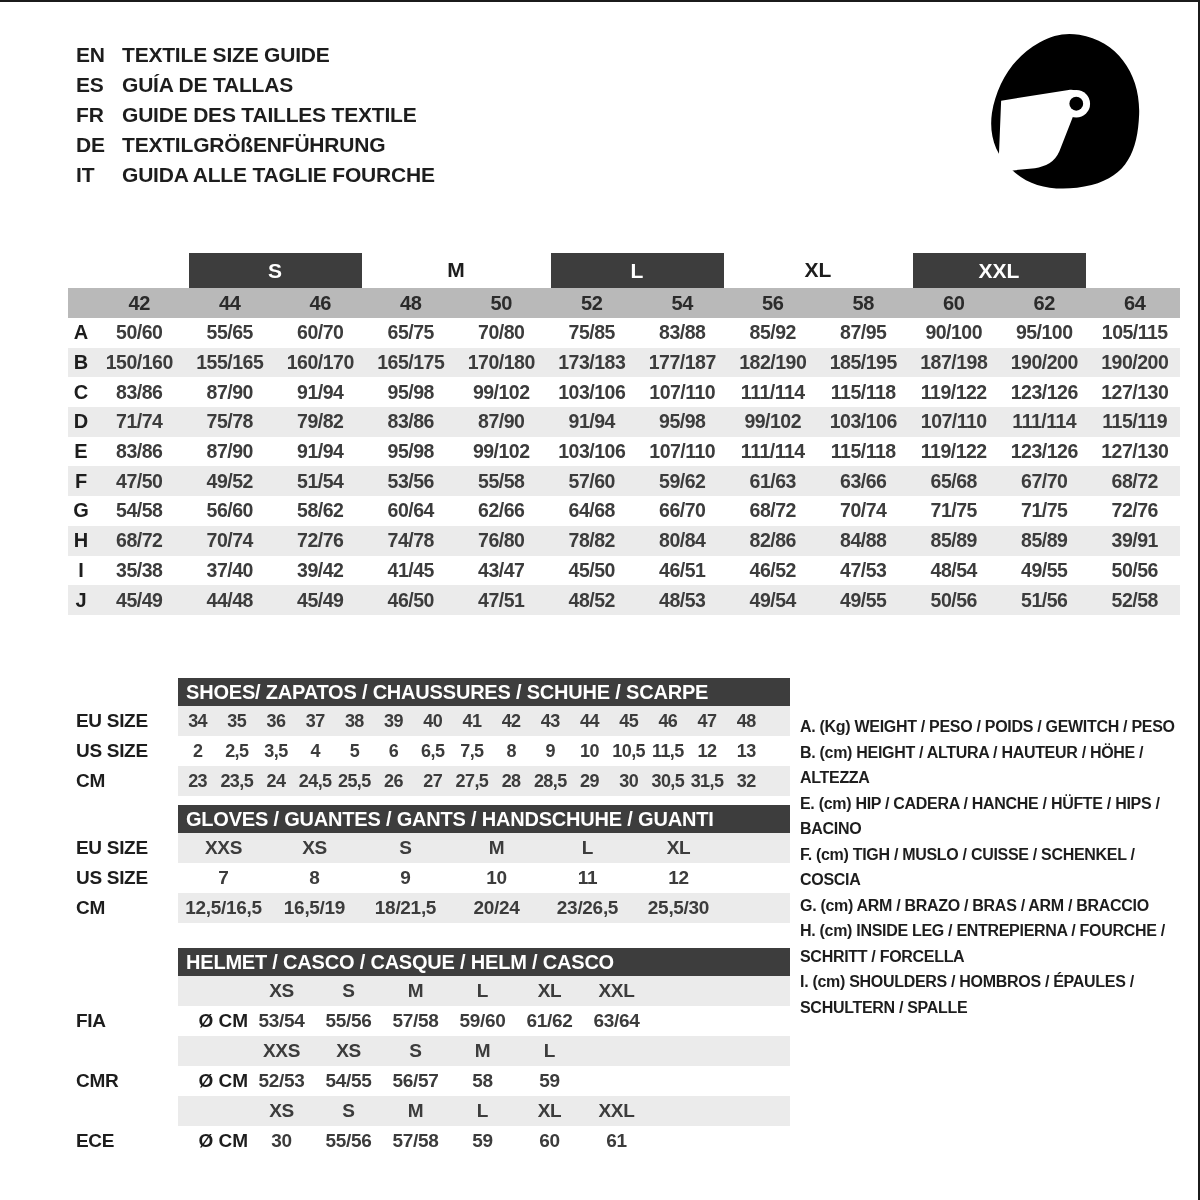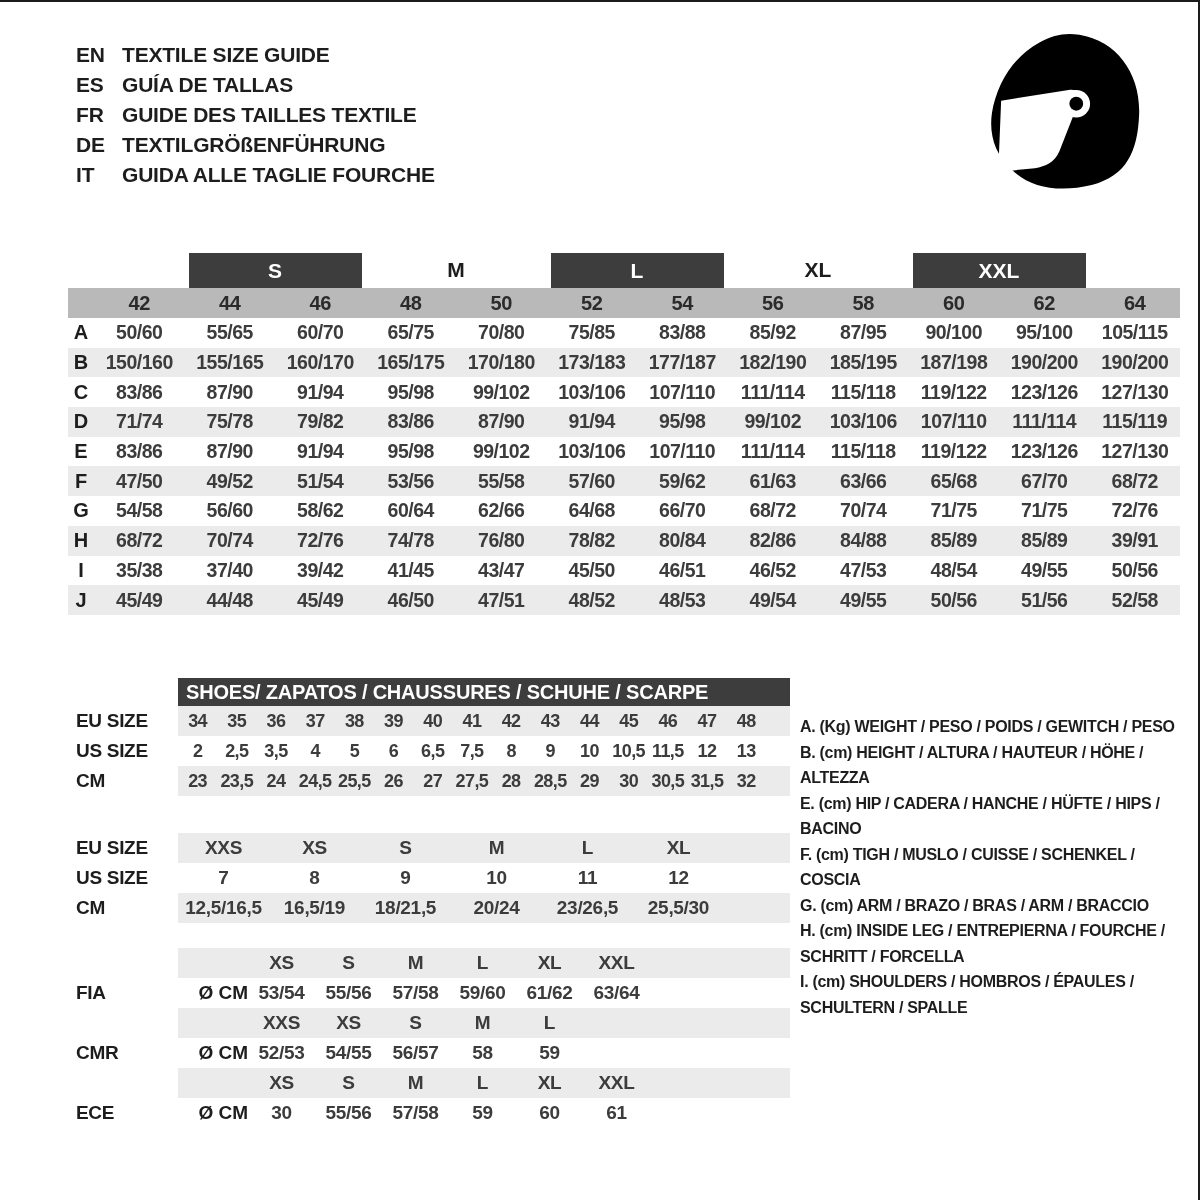--- a/index.html
+++ b/index.html
@@ -334,20 +334,21 @@
             <span class="scell">32</span>
           </div>
       </div>
     </section>
 
     <div class="gap9"></div>
 
     <section>
       <div class="sec-row head">
         <span class="gut"></span>
+        <div class="band dark">GLOVES / GUANTES / GANTS / HANDSCHUHE / GUANTI</div>
       </div>
       <div class="sec-row">
         <span class="gut">EU SIZE</span>
         <div class="band stripe cells6">
             <span class="gcell">XXS</span>
             <span class="gcell">XS</span>
             <span class="gcell">S</span>
             <span class="gcell">M</span>
             <span class="gcell">L</span>
             <span class="gcell">XL</span>
@@ -373,20 +374,24 @@
             <span class="gcell">20/24</span>
             <span class="gcell">23/26,5</span>
             <span class="gcell">25,5/30</span>
           </div>
       </div>
     </section>
 
     <div class="gap25"></div>
 
     <section>
+      <div class="sec-row head">
+        <span class="gut"></span>
+        <div class="band dark">HELMET / CASCO / CASQUE / HELM / CASCO</div>
+      </div>
       <div class="sec-row">
         <span class="gut"></span>
         <div class="band stripe cellsH">
           <span class="hcell"></span>
         <span class="hcell">XS</span>
             <span class="hcell">S</span>
             <span class="hcell">M</span>
             <span class="hcell">L</span>
             <span class="hcell">XL</span>
             <span class="hcell">XXL</span>

